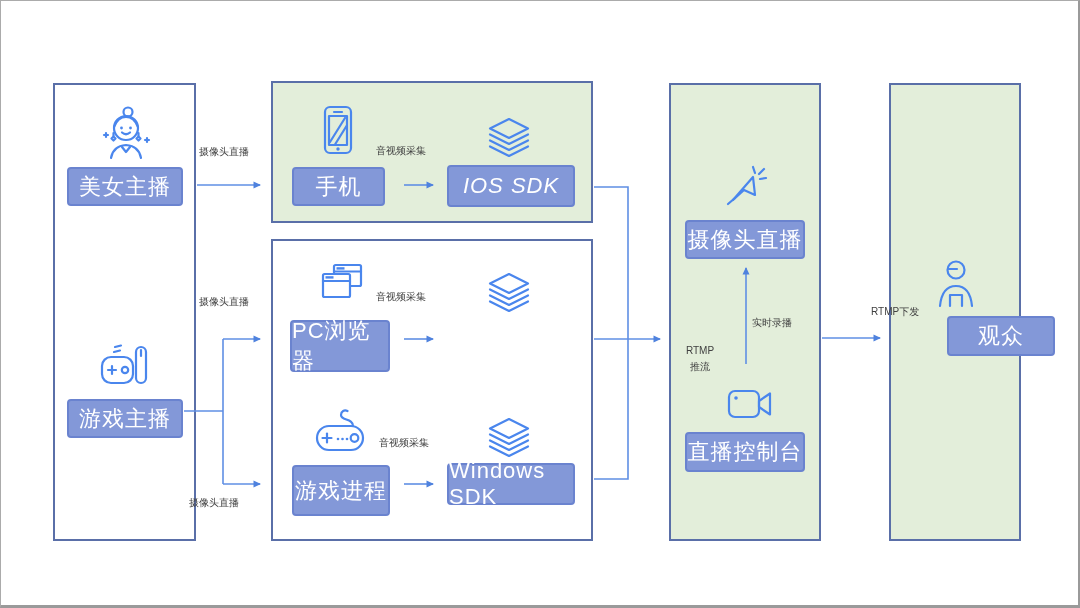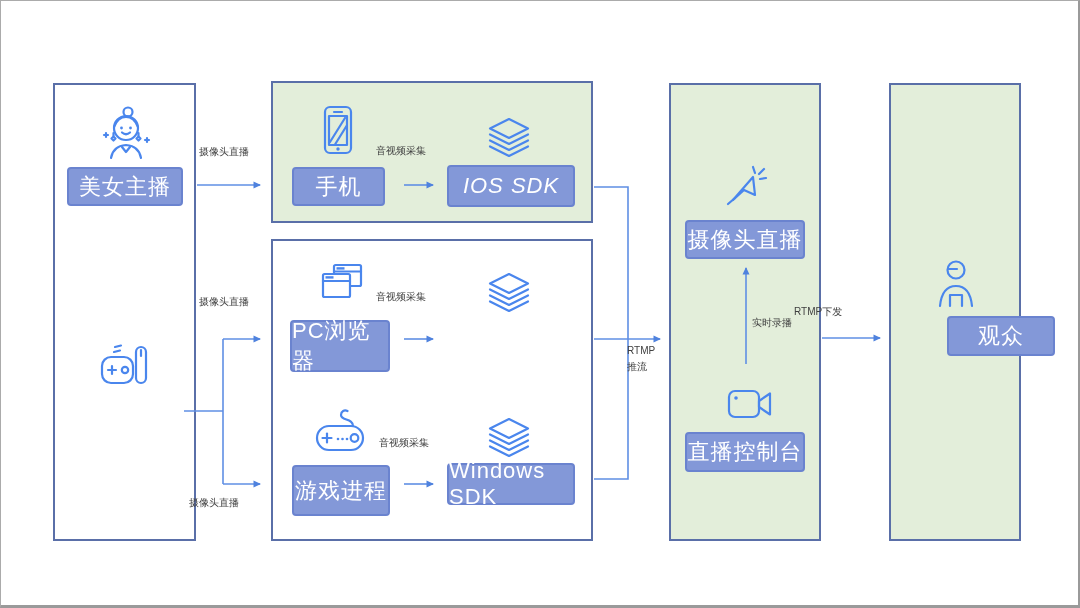--- a/index.html
+++ b/index.html
@@ -8,21 +8,21 @@
   .panel{position:absolute;box-sizing:border-box;border:2px solid #5a6fa8;background:#fff;}
   .panel.green{background:#e3eeda;}
   .node{position:absolute;box-sizing:border-box;background:#8398d8;border:2px solid #6a83cf;border-radius:4px;
         color:#fff;font-size:22px;display:flex;align-items:center;justify-content:center;letter-spacing:1px;}
   .icon{position:absolute;}
   .icon svg{display:block;}
   .icon svg *{stroke:#4a86ed;stroke-width:2.2;fill:none;stroke-linecap:round;stroke-linejoin:round;}
   .icon svg .fill{fill:#4a86ed;stroke:none;}
   .icon svg .wfill{fill:#ffffff;}
   .elabel{position:absolute;font-size:10px;color:#404040;white-space:nowrap;}
-  .elabel.center{text-align:left;white-space:normal;line-height:16px;}
+  .elabel.center{text-align:center;white-space:normal;line-height:16px;padding-left:48px;}
   svg.edges{position:absolute;left:0;top:0;pointer-events:none;}
   svg.edges line, svg.edges polyline{stroke:#5f8fe4;stroke-width:1.6;fill:none;}
 </style>
 </head>
 <body>
 
 <div class="canvas">
 
   <div class="panel" style="left:52px;top:82px;width:143px;height:458px;"></div>
   <div class="panel green" style="left:270px;top:80px;width:322px;height:142px;"></div>
@@ -167,35 +167,36 @@
   <div class="icon" style="left:934px;top:258px;">
     <svg width="42" height="50" viewBox="0 0 42 50">
       <circle cx="21" cy="11" r="8.5"></circle>
       <line x1="13.5" y1="10" x2="22" y2="10"></line>
       <path d="M5,47 Q7,27 21,27 Q35,27 37,47"></path>
       <path d="M15,47 L15,36 L27,36 L27,47"></path>
     </svg>
   </div>
 
   <div class="node" style="left:66px;top:166px;width:116px;height:39px;">美女主播</div>
+  <div class="node" style="left:66px;top:398px;width:116px;height:39px;">游戏主播</div>
   <div class="node" style="left:291px;top:166px;width:93px;height:39px;">手机</div>
   <div class="node" style="left:446px;top:164px;width:128px;height:42px;font-style:italic;">IOS SDK</div>
   <div class="node" style="left:289px;top:319px;width:100px;height:52px;">PC浏览器</div>
   <div class="node" style="left:291px;top:464px;width:98px;height:51px;">游戏进程</div>
   <div class="node" style="left:446px;top:462px;width:128px;height:42px;">Windows SDK</div>
   <div class="node" style="left:684px;top:219px;width:120px;height:39px;">摄像头直播</div>
   <div class="node" style="left:684px;top:431px;width:120px;height:40px;">直播控制台</div>
   <div class="node" style="left:946px;top:315px;width:108px;height:40px;">观众</div>
 
   <div class="elabel" style="left:198px;top:144px;">摄像头直播</div>
   <div class="elabel" style="left:198px;top:294px;">摄像头直播</div>
   <div class="elabel" style="left:188px;top:495px;">摄像头直播</div>
   <div class="elabel" style="left:375px;top:143px;">音视频采集</div>
   <div class="elabel" style="left:375px;top:289px;">音视频采集</div>
   <div class="elabel" style="left:378px;top:435px;">音视频采集</div>
   <div class="elabel center" style="left:626px;top:342px;width:50px;">
     <span>RTMP</span><br>
     <span>推流</span>
   </div>
   <div class="elabel" style="left:751px;top:315px;">实时录播</div>
-  <div class="elabel" style="left:793px;top:304px;">RTMP下发</div>
+  <div class="elabel" style="left:870px;top:304px;">RTMP下发</div>
 
 </div>
 
 </body></html>

